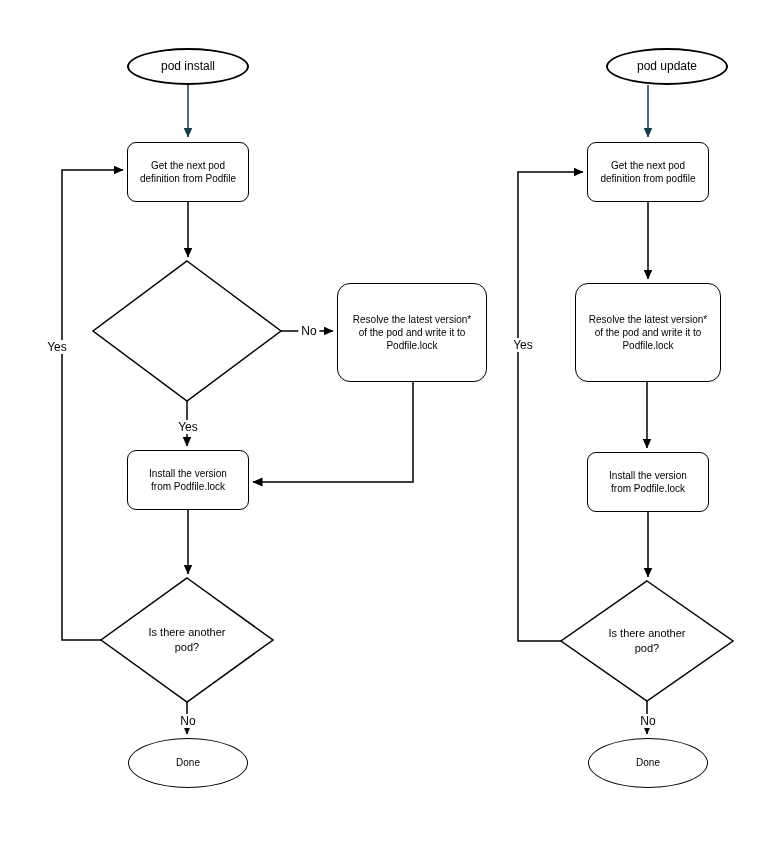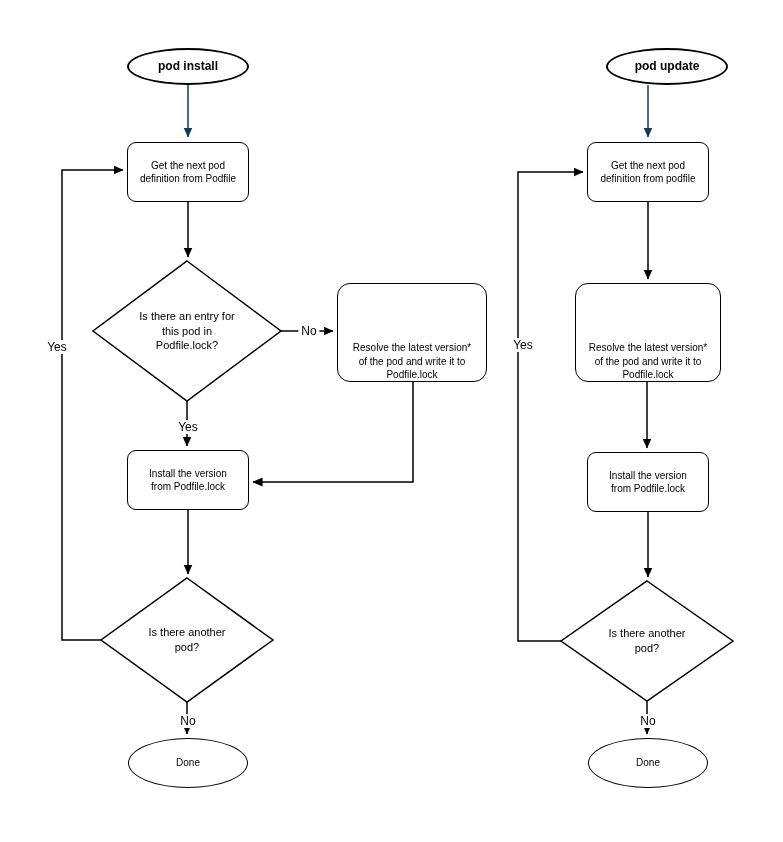--- a/index.html
+++ b/index.html
@@ -10,23 +10,23 @@
     overflow:hidden;
   }
   #edges { position:absolute; left:0; top:0; z-index:0; }
   .node {
     position:absolute; box-sizing:border-box; background:#fff;
     border:1.5px solid var(--line);
     display:flex; align-items:center; justify-content:center;
     text-align:center; font-size:10px; line-height:1.32; z-index:1;
   }
   .rbox   { border-radius:9px; }
-  .rbox-lg{ border-radius:13px;align-items:flex-end; }
+  .rbox-lg{ border-radius:13px; }
   .ellipse{ border-radius:50%; }
-  .start  { border-width:2.5px; font-weight:bold; font-size:12px; }
+  .start  { border-width:2.5px; font-weight:normal; font-size:12px; }
   .tw { display:inline-block; }
   .dtext {
     position:absolute; display:flex; align-items:center; justify-content:center;
     text-align:center; font-size:11px; line-height:1.35; z-index:2;
   }
   .lbl {
     position:absolute; transform:translate(-50%,-50%);
     background:#fff; padding:0 3px; font-size:12px; z-index:2;
   }
 </style>
@@ -67,23 +67,20 @@
   </svg>
 
   <div class="node ellipse start" style="left:127px; top:48px; width:122px; height:37px;">
     <span class="tw">pod install</span>
   </div>
 
   <div class="node rbox" style="left:127px; top:142px; width:122px; height:60px;">
     <span class="tw" style="width:108px;">Get the next pod definition from Podfile</span>
   </div>
 
-  <div class="dtext" style="left:132px; top:291px; width:110px; height:80px;">
-    <span class="tw" style="width:104px;">Is there an entry for this pod in Podfile.lock?</span>
-  </div>
 
   <div class="lbl" style="left:309px; top:331px;">No</div>
 
   <div class="node rbox-lg" style="left:337px; top:283px; width:150px; height:99px;">
     <span class="tw" style="width:122px;">Resolve the latest version* of the pod and write it to Podfile.lock</span>
   </div>
 
   <div class="lbl" style="left:188px; top:427px;">Yes</div>
 
   <div class="node rbox" style="left:127px; top:450px; width:122px; height:60px;">

